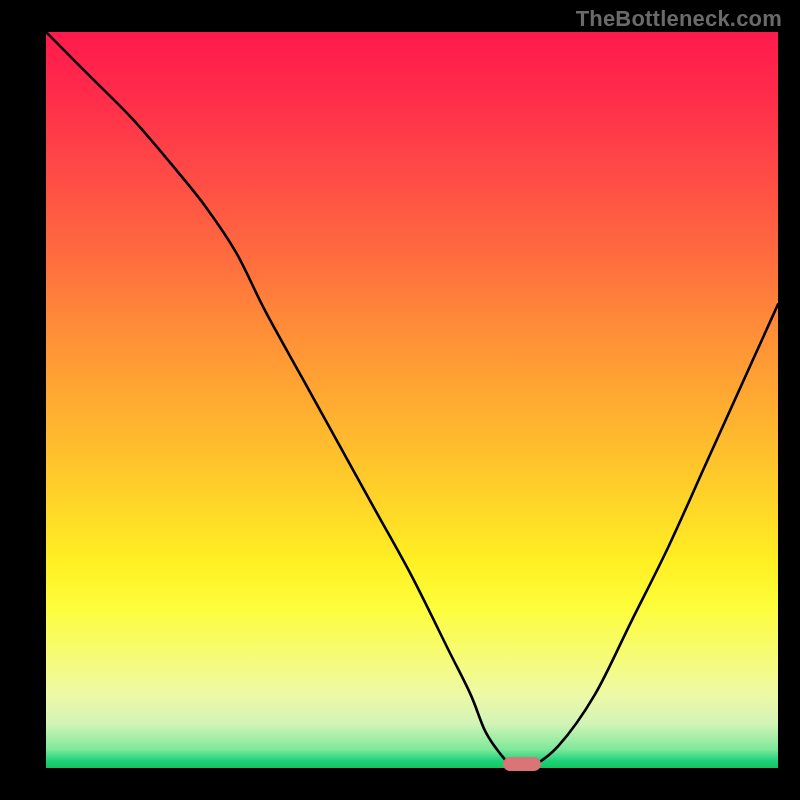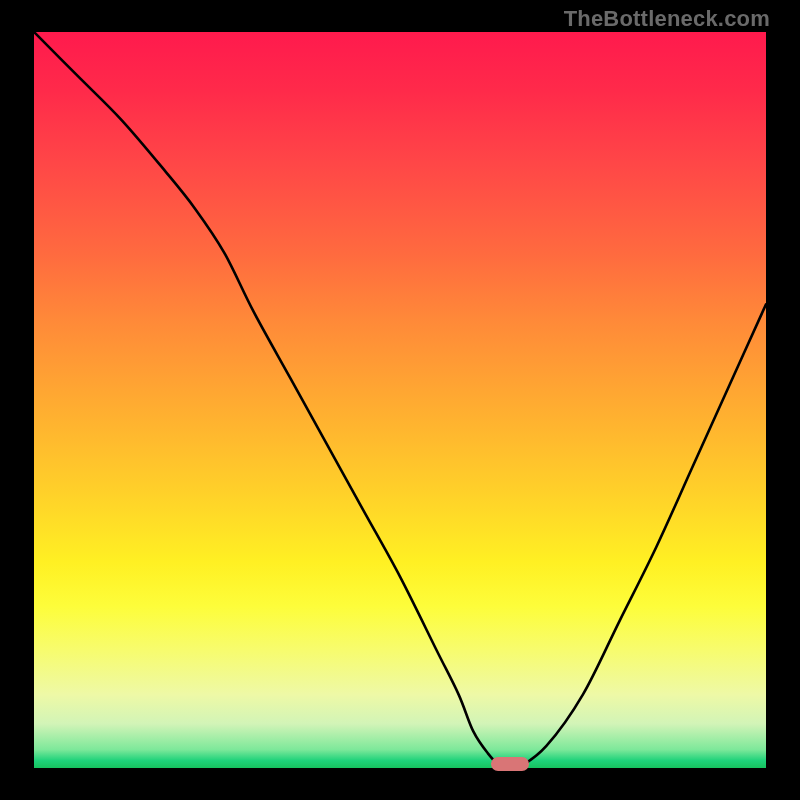--- a/index.html
+++ b/index.html
@@ -5,21 +5,21 @@
   html, body {
     margin: 0;
     padding: 0;
     width: 800px;
     height: 800px;
     background: #000;
     overflow: hidden;
   }
   .frame {
     position: absolute;
-    left: 0;
+    left: 12px;
     top: 0;
     width: 780px;
     height: 800px;
     background: #000;
   }
   .plot {
     position: absolute;
     left: 34px;
     top: 32px;
     width: 732px;

